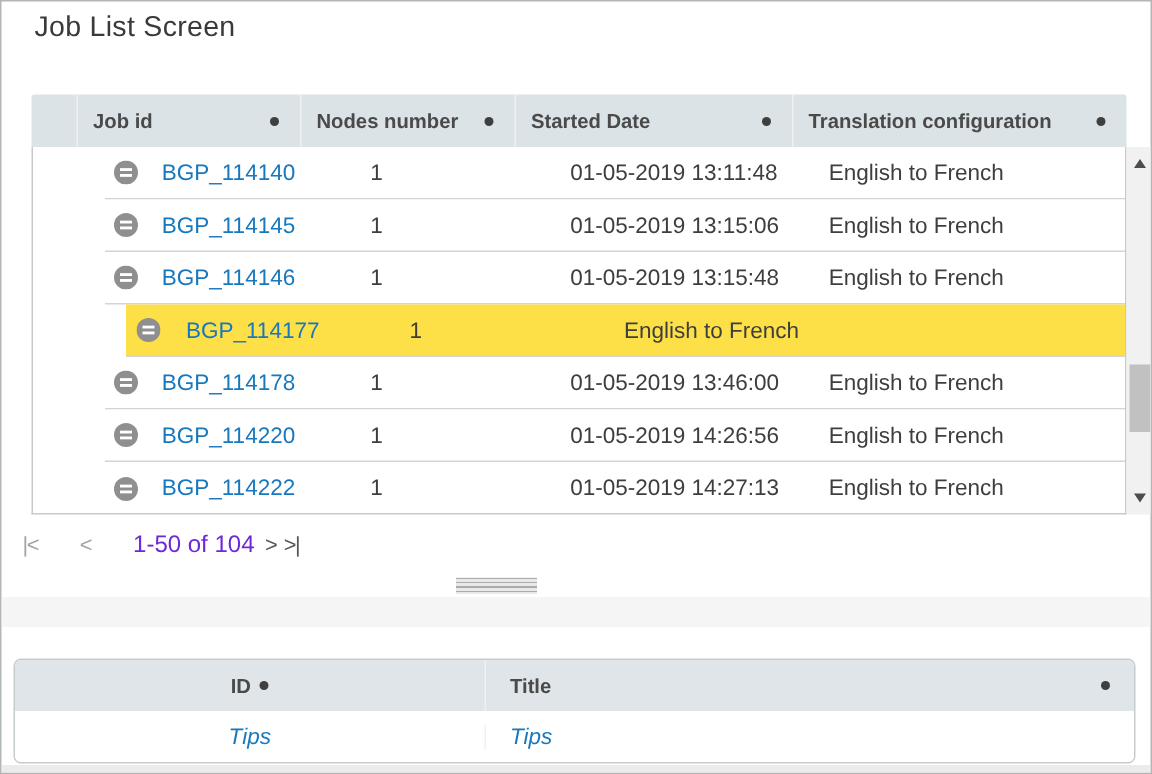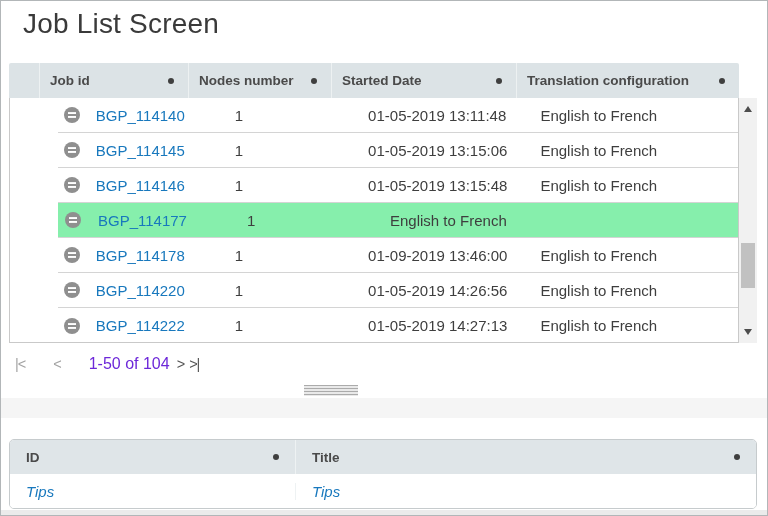--- a/index.html
+++ b/index.html
@@ -1,37 +1,37 @@
 <!DOCTYPE html>
 <html><head>
 <meta charset="utf-8">
 <style>
   * { margin:0; padding:0; box-sizing:border-box; }
   html,body { width:768px; height:516px; }
   body { font-family:"Liberation Sans", sans-serif; background:#fff; }
   .page { position:relative; width:768px; height:516px; background:#fff; border:1px solid #b2b6b8; overflow:hidden; }
 
-  .title { position:absolute; left:22px; top:7px; font-size:28px; font-weight:400; color:#3a3a3a; letter-spacing:.2px; }
-
-  
-  .grid { position:absolute; left:8px; top:62px; width:748px; height:324px; }
+  .title { position:absolute; left:22px; top:7px; font-size:19px; font-weight:400; color:#3a3a3a; letter-spacing:.2px; }
+
+  
+  .grid { position:absolute; left:20px; top:62px; width:748px; height:324px; }
   .grid-header { position:absolute; left:0; top:0; width:730px; height:35px; background:#dce3e6; display:flex; border-radius:2px 2px 0 0; }
   .hcell { display:flex; align-items:center; justify-content:space-between; padding:0 14px 0 10px; font-size:13.5px; font-weight:700; color:#4a4a4a; border-left:1px solid #edf1f2; white-space:nowrap; overflow:hidden; }
   .hcell:first-child { border-left:none; }
   .icon-col { width:30px; padding:0; justify-content:center; }
   .col-jobid { width:149px; }
   .col-nodes { width:143px; }
   .col-started { width:185px;justify-content:space-between; }
   .col-config { width:223px;gap:20px; }
   .sort-dot { width:6px; height:6px; border-radius:50%; background:#3f3f3f; flex:0 0 auto; margin-left:6px; }
 
   .grid-body { position:absolute; left:0; top:35px; width:730px; height:245px; border:1px solid #c9c9c9; border-top:none; overflow:hidden; background:#fff;padding-left:48px; }
   .grid-row { display:flex; height:35px; background:#fff; border-bottom:1px solid #d4d4d4; cursor:pointer; }
   .grid-row:last-child { border-bottom:none; }
-  .grid-row.selected { background:#86efac; }
+  .grid-row.selected { background:#fde047;margin-left:14px; }
   .cell { display:flex; align-items:center; padding-left:10px; font-size:15px; color:#3e3e3e; white-space:nowrap; overflow:hidden; }
   .cell.icon-col { padding-left:0; }
   .job-link { color:#1878bd; text-decoration:none; cursor:pointer; }
   .row-icon { display:inline-flex; width:16px; height:16px; cursor:pointer; }
 
   
   .vscroll { position:absolute; left:730px; top:35px; width:18px; height:245px; background:#f1f1f1; }
   .vs-btn { position:absolute; left:0; width:18px; height:18px; display:flex; align-items:center; justify-content:center; cursor:pointer; }
   .vs-up { top:2px; } .vs-down { bottom:2px; }
   .tri-up { width:0; height:0; border-left:4.5px solid transparent; border-right:4.5px solid transparent; border-bottom:6px solid #4d4d4d; }
@@ -51,21 +51,21 @@
 
   
   .resize-handle { position:absolute; left:303px; top:384px; width:54px; height:11px; cursor:row-resize;
     background:repeating-linear-gradient(to bottom, #ababab 0 1px, #e9e9e9 1px 3px); }
   .gray-band { position:absolute; left:0; top:397px; width:100%; height:20px; background:#f5f5f5; }
 
   
   .grid2 { position:absolute; left:8px; top:438px; width:748px; height:70px; border:1px solid #c6cbcd; border-radius:5px; overflow:hidden; background:#fff; }
   .grid2-header { height:34px; background:#dfe5e8; display:flex; }
   .g2-hcell { display:flex; align-items:center; justify-content:space-between; padding:0 16px; font-size:13.5px; font-weight:700; color:#4a4a4a; }
-  .g2-col-id { width:286px; border-right:1px solid #eef2f3; }
+  .g2-col-id { width:314px; border-right:1px solid #eef2f3;justify-content:center; }
   .g2-col-title { flex:1; }
   .grid2-row { height:35px; display:flex; align-items:center; background:#fff;font-style:italic; }
   .g2-cell { padding:0 16px; font-size:15px; display:flex; align-items:center; }
   .bottom-strip { position:absolute; left:0; top:509px; width:100%; height:6px; background:#ebebeb; }
 </style>
 </head>
 <body>
 
 <div class="page">
 
@@ -192,21 +192,21 @@
         </svg>
       </span>
     </div>
     <div class="cell col-jobid">
       <a class="job-link">BGP_114178</a>
     </div>
     <div class="cell col-nodes">
       <span>1</span>
     </div>
     <div class="cell col-started">
-      <span>01-09-2019 13:46:00</span>
+      <span>01-05-2019 13:46:00</span>
     </div>
     <div class="cell col-config">
       <span>English to French</span>
     </div>
   </div>
         <div class="grid-row">
     <div class="cell icon-col">
       <span class="row-icon">
         <svg width="16" height="16" viewBox="0 0 16 16" aria-hidden="true">
           <circle cx="8" cy="8" r="8" fill="#8f8f8f"></circle>

